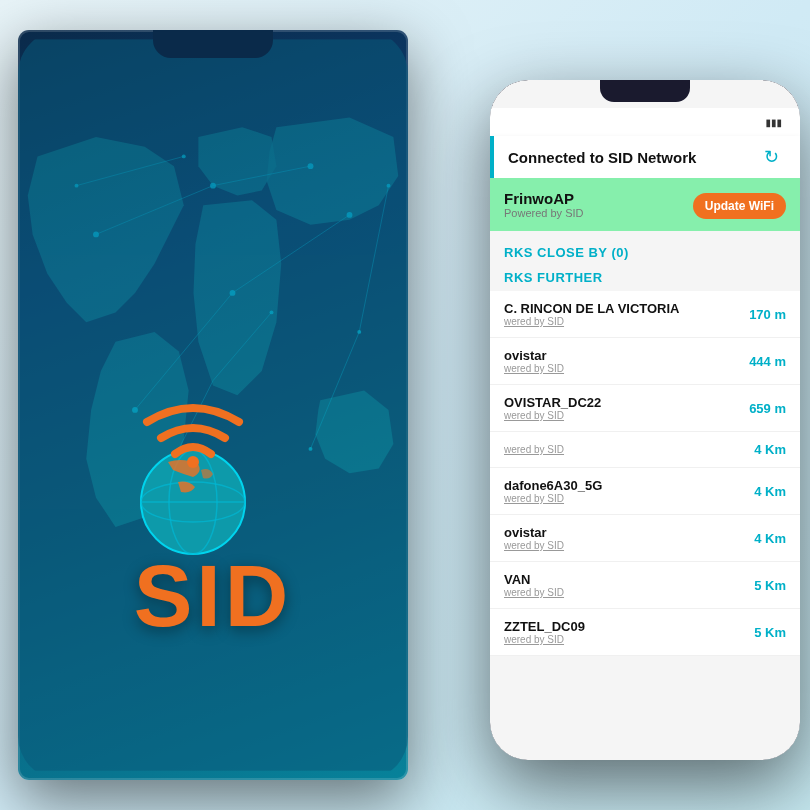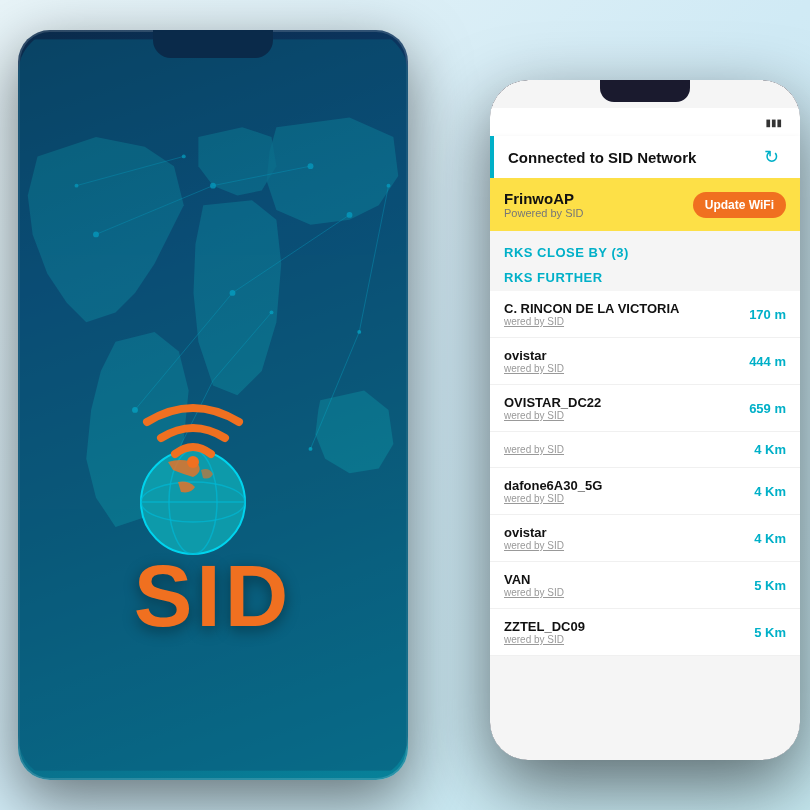--- a/index.html
+++ b/index.html
@@ -21,21 +21,21 @@
     }
 
     
     .phone-back {
       position: absolute;
       left: 18px;
       top: 30px;
       width: 390px;
       height: 750px;
       background: linear-gradient(160deg, #0a2a4a 0%, #0c3d6e 30%, #0a5a7a 60%, #07829a 100%);
-      border-radius: 32px;
+      border-radius: 11px;
       box-shadow: 0 20px 60px rgba(0,0,0,0.5), inset 0 0 0 2px rgba(255,255,255,0.15);
       overflow: hidden;
       z-index: 1;
     }
 
     
     .phone-back-screen {
       position: absolute;
       inset: 0;
       border-radius: 44px;
@@ -168,24 +168,24 @@
     }
 
     .refresh-icon {
       width: 22px;
       height: 22px;
       color: #00b0c8;
     }
 
     
     .current-network {
-      background: #fde047;
+      background: #86efac;
       padding: 12px 14px;
       display: flex;
-      align-items: center;
+      align-items: flex-end;
       justify-content: space-between;
       margin-bottom: 4px;
     }
 
     .network-name {
       font-size: 15px;
       font-weight: 700;
       color: #111;
     }
 
@@ -359,21 +359,21 @@
 
         <div class="current-network">
           <div>
             <div class="network-name">FrinwoAP</div>
             <div class="network-sub">Powered by SID</div>
           </div>
           <button class="update-btn">Update WiFi</button>
         </div>
 
         <div class="section-header">
-          <span>RKS CLOSE BY (3)</span>
+          <span>RKS CLOSE BY (0)</span>
         </div>
 
         <div class="section-header" style="padding-top:4px;">
           <span>RKS FURTHER</span>
         </div>
 
         <div style="overflow:hidden;flex:1;">
 
           <div class="network-item">
             <div class="net-item-left">

